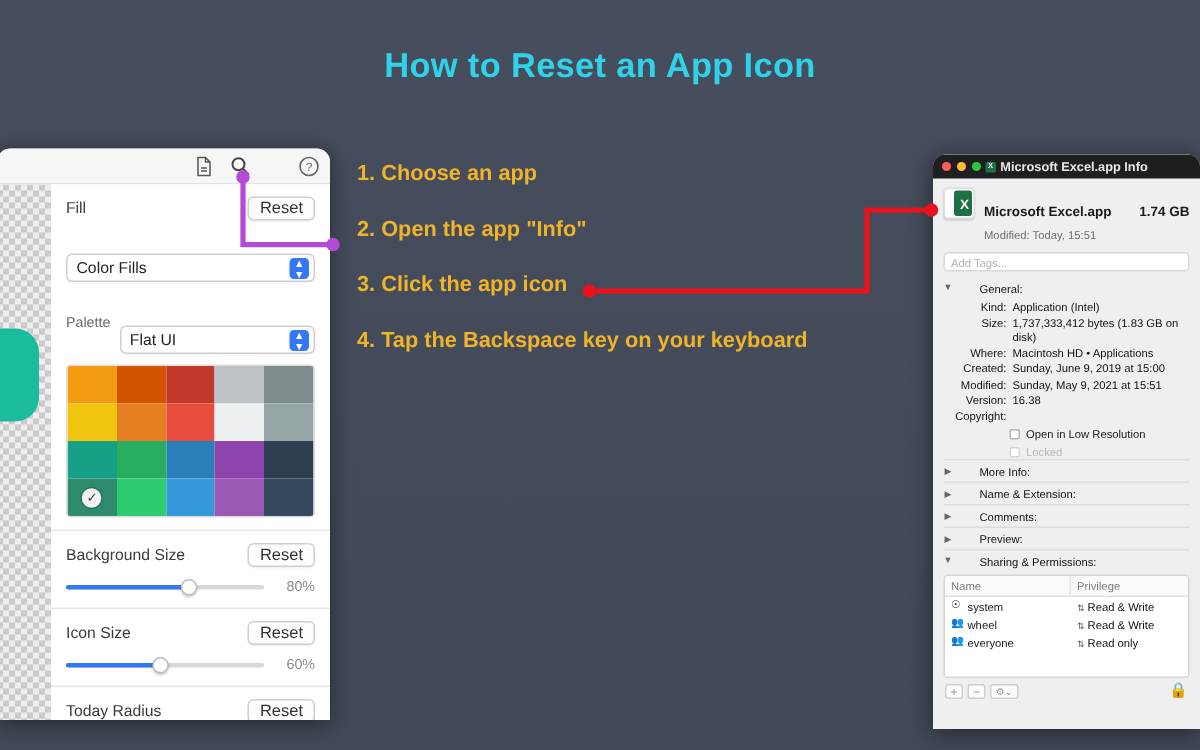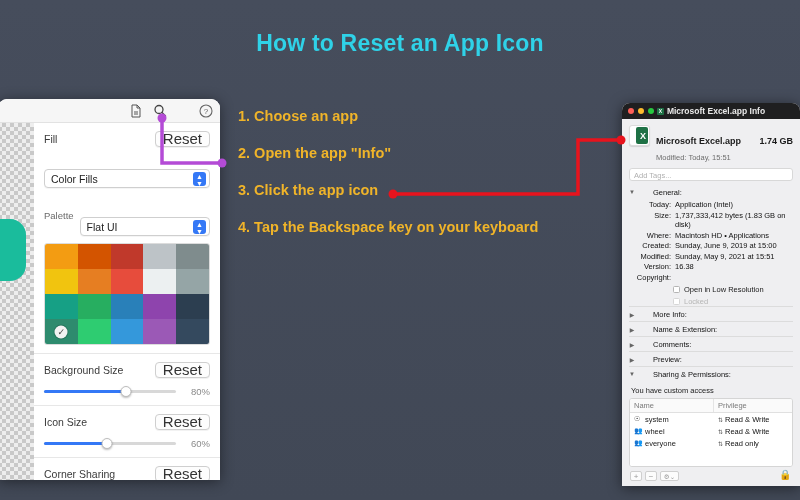--- a/index.html
+++ b/index.html
@@ -68,21 +68,21 @@
     background:#1abc9c;
     border-radius:16px;
   }
 
   .ed-panel { position:absolute; left:36px; top:0; right:0; bottom:0; background:#ffffff; }
 
   .sect { padding:7px 10px 8px 10px; border-bottom:1px solid #e7e7e7; position:relative; }
   .sect-head { display:flex; align-items:center; justify-content:space-between; height:17px; }
   .sect-title { font-size:10.5px; color:#3a3a3a; }
   .reset-btn {
-    font-size:15px; color:#333;
+    font-size:11px; color:#333;
     background:#fdfdfd; border:1px solid #cfcfcf; border-radius:4px;
     padding:1px 7px; line-height:12px;
     box-shadow:0 1px 0 rgba(0,0,0,.05);
   }
 
   .dropdown {
     margin-top:22px; height:19px;
     background:#fff; border:1px solid #cfcfcf; border-radius:4px;
     display:flex; align-items:center; padding:0 6px;
     font-size:10.5px; color:#222; position:relative;
@@ -332,21 +332,21 @@
               <div class="slider-wrap">
                 <span class="track">
                   <span class="fill" style="width:48%"></span>
                   <span class="knob" style="left:48%"></span>
                 </span>
                 <span class="slider-val">60%</span>
               </div>
             </div>
             <div class="sect">
               <div class="sect-head">
-                <span class="sect-title">Corner Sharing</span>
+                <span class="sect-title">Today Radius</span>
                 <span class="reset-btn">Reset</span>
               </div>
               <div class="slider-wrap">
                 <span class="track">
                   <span class="fill" style="width:38%"></span>
                   <span class="knob" style="left:38%"></span>
                 </span>
                 <span class="slider-val">18%</span>
               </div>
             </div>
@@ -380,21 +380,21 @@
 
     <div class="tags">Add Tags...</div>
 
     <div class="disc">
       <div class="disc-row first">
         <span class="tri">▼</span>
         <span class="disc-label">General:</span>
       </div>
       <div id="general-rows">
           <div class="kv">
-            <span class="k">Today:</span>
+            <span class="k">Kind:</span>
             <span class="v">Application (Intel)</span>
           </div>
           <div class="kv">
             <span class="k">Size:</span>
             <span class="v">1,737,333,412 bytes (1.83 GB on disk)</span>
           </div>
           <div class="kv">
             <span class="k">Where:</span>
             <span class="v">Macintosh HD • Applications</span>
           </div>
@@ -441,21 +441,20 @@
             <span class="tri">▶</span>
             <span class="disc-label">Preview:</span>
           </div>
           <div class="disc-row">
             <span class="tri">▼</span>
             <span class="disc-label">Sharing &amp; Permissions:</span>
           </div>
         </div>
     </div>
 
-    <div class="custom-access">You have custom access</div>
 
     <div class="perm-table">
       <div class="perm-head">
         <div class="ph-name">Name</div>
         <div class="ph-priv">Privilege</div>
       </div>
       <div id="perm-rows">
           <div class="perm-row">
             <span class="pr-name">
               <span class="uico">☉</span>

